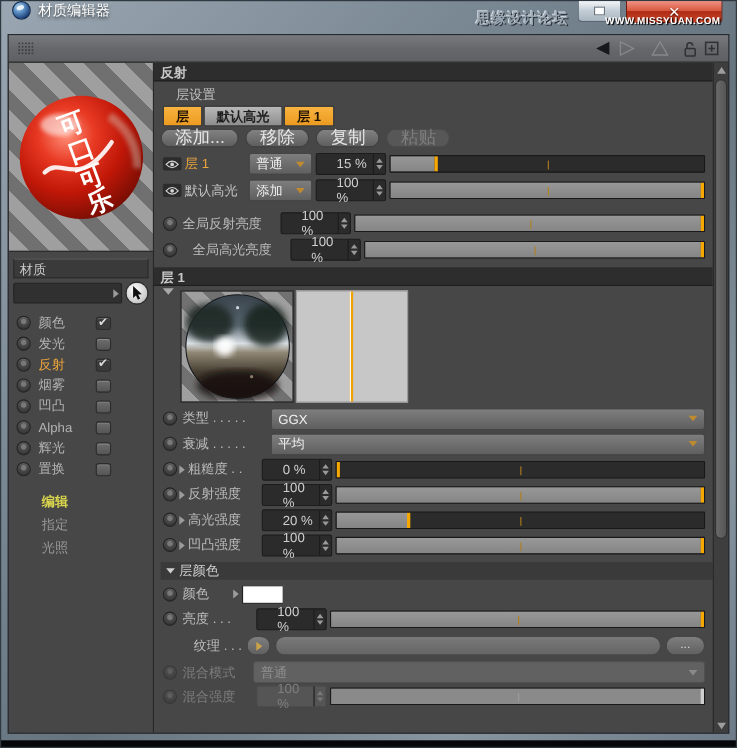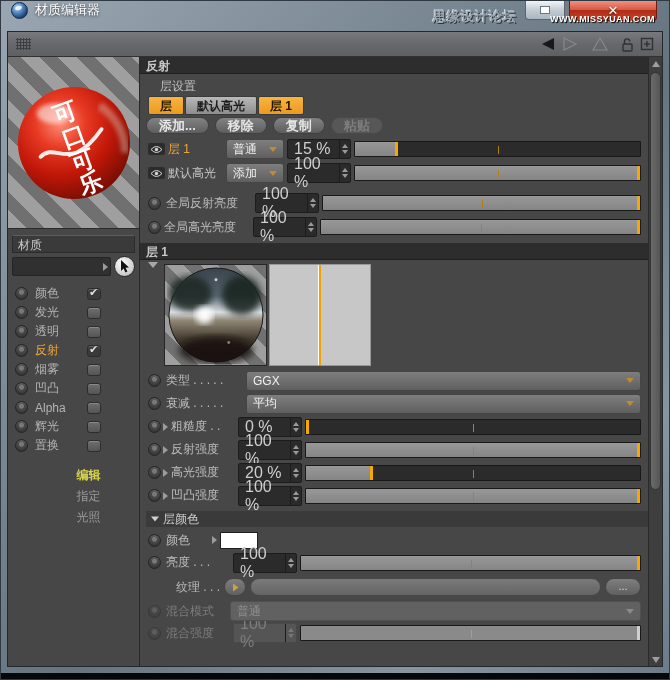--- a/index.html
+++ b/index.html
@@ -3,21 +3,21 @@
 <meta charset="utf-8">
 <style>
   * { margin:0; padding:0; box-sizing:border-box; }
   body { font-family:"Liberation Sans","DejaVu Sans",sans-serif; background:#222; }
   .window{ position:relative; width:670px; height:680px;
     background:linear-gradient(135deg,#9aa7b2 0%,#7c8a96 30%,#66747f 55%,#8795a1 80%,#6d7b88 100%);
     overflow:hidden; border:1px solid #2f3942; }
   .deskstrip{ position:absolute; left:0; right:0; bottom:0; height:6px; background:#05070a; }
 
   
-  .titlebar{ position:absolute; top:0; left:0; right:0; height:18px; display:flex; align-items:center; padding-left:10px; }
+  .titlebar{ position:absolute; top:0; left:0; right:0; height:18px; display:flex; padding-left:10px; }
   .appicon{ width:17px; height:17px; border-radius:50%;
     background:radial-gradient(circle at 35% 30%, #bcd8ee 0%, #5b8fc4 35%, #1d3f74 75%, #0d2348 100%);
     border:1px solid #10294e; margin-right:7px; position:relative; flex:0 0 auto;}
   .appicon::after{ content:""; position:absolute; left:3px; top:3px; width:7px; height:4px; border-radius:50%;
     background:rgba(255,255,255,.8); transform:rotate(-20deg); }
   .titletext{ font-size:13px; color:#fff; text-shadow:0 1px 3px rgba(0,0,0,.7); }
   .wm-name{ position:absolute; top:7px; right:152px; font-size:13px; font-weight:bold; color:#98a4af;
     text-shadow:1px 1px 0 #2e353c, -1px -1px 0 #cfd8df; letter-spacing:1px; }
   .btn-min{ position:absolute; top:0; right:104px; width:40px; height:19px;
     background:linear-gradient(#f2f5f8,#c2ccd4 50%,#aab6c0); border:1px solid #5a656f;
@@ -63,40 +63,40 @@
   .ch-row{ height:19px; display:flex; align-items:center; padding-left:7px; }
   .dot{ width:13px; height:13px; border-radius:50%; flex:0 0 auto;
     background:radial-gradient(circle at 50% 38%, #787878 0 2px, #4a4a4a 3px, #333 7px);
     border:1px solid #242424; box-shadow:inset 0 1px 1px rgba(255,255,255,.15); }
   .ch-row .lbl{ width:52px; margin-left:7px; font-size:12px; color:#b3b3b3; }
   .ch-row .lbl.act{ color:#eea63a; }
   .chk{ width:14px; height:12px; border-radius:3px; background:linear-gradient(#6e6e6e,#555);
     border:1px solid #2c2c2c; box-shadow:inset 0 1px 0 rgba(255,255,255,.2); position:relative; }
   .chk.on{ background:#3a3a3a; }
   .chk.on::after{ content:"✔"; position:absolute; left:1px; top:-3px; font-size:11px; color:#dcdcdc; }
-  .pages{ margin-top:10px;text-align:center; }
+  .pages{ margin-top:10px; }
   .pg{ height:21px; line-height:21px; padding-left:30px; font-size:12px; color:#9a9a9a; }
   .pg.act{ color:#d8d44e; font-weight:bold; }
 
   
   .main{ flex:1; overflow:hidden; position:relative; }
   .hbar{ height:17px; background:#2d2d2d; border-bottom:1px solid #1f1f1f; color:#c9c9c9;
     font-size:12px; font-weight:bold; padding:1px 6px; }
   .row{ display:flex; align-items:center; padding:0 7px 0 8px; }
   .lab{ font-size:12px; color:#bdbdbd; white-space:nowrap; overflow:hidden; }
   .subhead{ height:18px; line-height:18px; padding-left:20px; font-size:12px; color:#c0c0c0; margin-top:3px;}
 
   .tabs{ display:flex; margin:1px 0 2px 8px; }
   .tab{ height:19px; line-height:18px; padding:0 11px; font-size:12px; font-weight:bold;
     border:1px solid #3a3a3a; border-radius:2px; margin-right:1px; color:#1e1e1e;
     background:linear-gradient(#b9b9b9,#8d8d8d); }
   .tab.orange{ background:linear-gradient(#f8b440,#ec9a20); color:#201400; }
   .acts{ display:flex; margin:2px 0 3px 6px; }
   .pill{ height:17px; line-height:15px; padding:0 12px; margin-right:6px; border-radius:9px;
-    background:linear-gradient(#828282,#5e5e5e); border:1px solid #404040; font-size:13px; color:#e6e6e6;font-weight:bold; }
+    background:linear-gradient(#828282,#5e5e5e); border:1px solid #404040; font-size:16px; color:#e6e6e6; }
   .pill.dis{ background:#575757; border-color:#4a4a4a; color:#7e7e7e; }
 
   .eye{ width:17px; height:12px; background:#2c2c2c; border-radius:2px; display:flex;
     align-items:center; justify-content:center; flex:0 0 auto; }
   .lname{ width:58px; margin-left:3px; font-size:12px; }
   .lname.orange{ color:#eea63a; }
   .lname.plain{ color:#c6c6c6; }
 
   .dd{ height:20px; border-radius:3px; background:linear-gradient(#7e7e7e,#5f5f5f);
     border:1px solid #454545; display:flex; align-items:center; color:#f0f0f0; font-size:12px;
@@ -104,21 +104,21 @@
   .dd .v{ flex:1; }
   .dd .tri{ width:0; height:0; border-top:5px solid #c08a30; border-left:4px solid transparent;
     border-right:4px solid transparent; margin-left:4px; }
   .dd.small{ width:58px; flex:0 0 auto; }
   .dd.wide{ flex:1; }
   .dd.dis{ background:#616161; color:#8f8f8f; border-color:#505050;}
   .dd.dis .tri{ border-top-color:#8a8a8a; }
 
   .spin{ width:64px; height:20px; background:#2b2b2b; border:1px solid #1c1c1c; border-radius:2px;
     margin:0 3px 0 3px; display:flex; align-items:center; flex:0 0 auto; }
-  .spin .val{ flex:1; font-size:16px; color:#cfcfcf; padding-left:6px; }
+  .spin .val{ flex:1; font-size:12px; color:#cfcfcf; padding-left:18px; }
   .spin .ud{ width:11px; border-left:1px solid #1c1c1c; height:100%; display:flex; flex-direction:column;
     align-items:center; justify-content:center; }
   .spin .ud i{ display:block; width:0; height:0; border-left:3px solid transparent; border-right:3px solid transparent; }
   .spin .ud .u{ border-bottom:4px solid #9a9a9a; margin-bottom:2px;}
   .spin .ud .d{ border-top:4px solid #9a9a9a; }
   .spin.dis .val{ color:#7e7e7e; } .spin.dis{ background:#555; border-color:#494949;}
   .spin.dis .ud .u{border-bottom-color:#777;} .spin.dis .ud .d{border-top-color:#777;}
 
   .slider{ flex:1; height:16px; background:#2b2b2b; border:1px solid #191919; border-radius:1px;
     position:relative; overflow:hidden; }
@@ -269,25 +269,20 @@
               <span class="lbl">颜色</span>
               <span class="chk on"></span>
             </div>
           <div class="ch-row">
               <span class="dot"></span>
               <span class="lbl">发光</span>
               <span class="chk"></span>
             </div>
           <div class="ch-row">
               <span class="dot"></span>
-              <span class="lbl">透明</span>
-              <span class="chk"></span>
-            </div>
-          <div class="ch-row">
-              <span class="dot"></span>
               <span class="lbl act">反射</span>
               <span class="chk on"></span>
             </div>
           <div class="ch-row">
               <span class="dot"></span>
               <span class="lbl">烟雾</span>
               <span class="chk"></span>
             </div>
           <div class="ch-row">
               <span class="dot"></span>
@@ -397,21 +392,21 @@
                 <i class="d"></i>
               </span>
             </div>
           <div class="slider">
               <div class="fill" style="width: 100%;"></div>
               <div class="tick"></div>
             </div>
         </div>
         <div class="row" style="height:24px">
           <span class="dot"></span>
-          <span class="lab" style="width:86px; margin-left:3px">全局高光亮度</span>
+          <span class="lab" style="width:86px; margin-left:14px">全局高光亮度</span>
           <div class="spin">
               <span class="val">100 %</span>
               <span class="ud">
                 <i class="u"></i>
                 <i class="d"></i>
               </span>
             </div>
           <div class="slider">
               <div class="fill" style="width: 100%;"></div>
               <div class="tick"></div>

